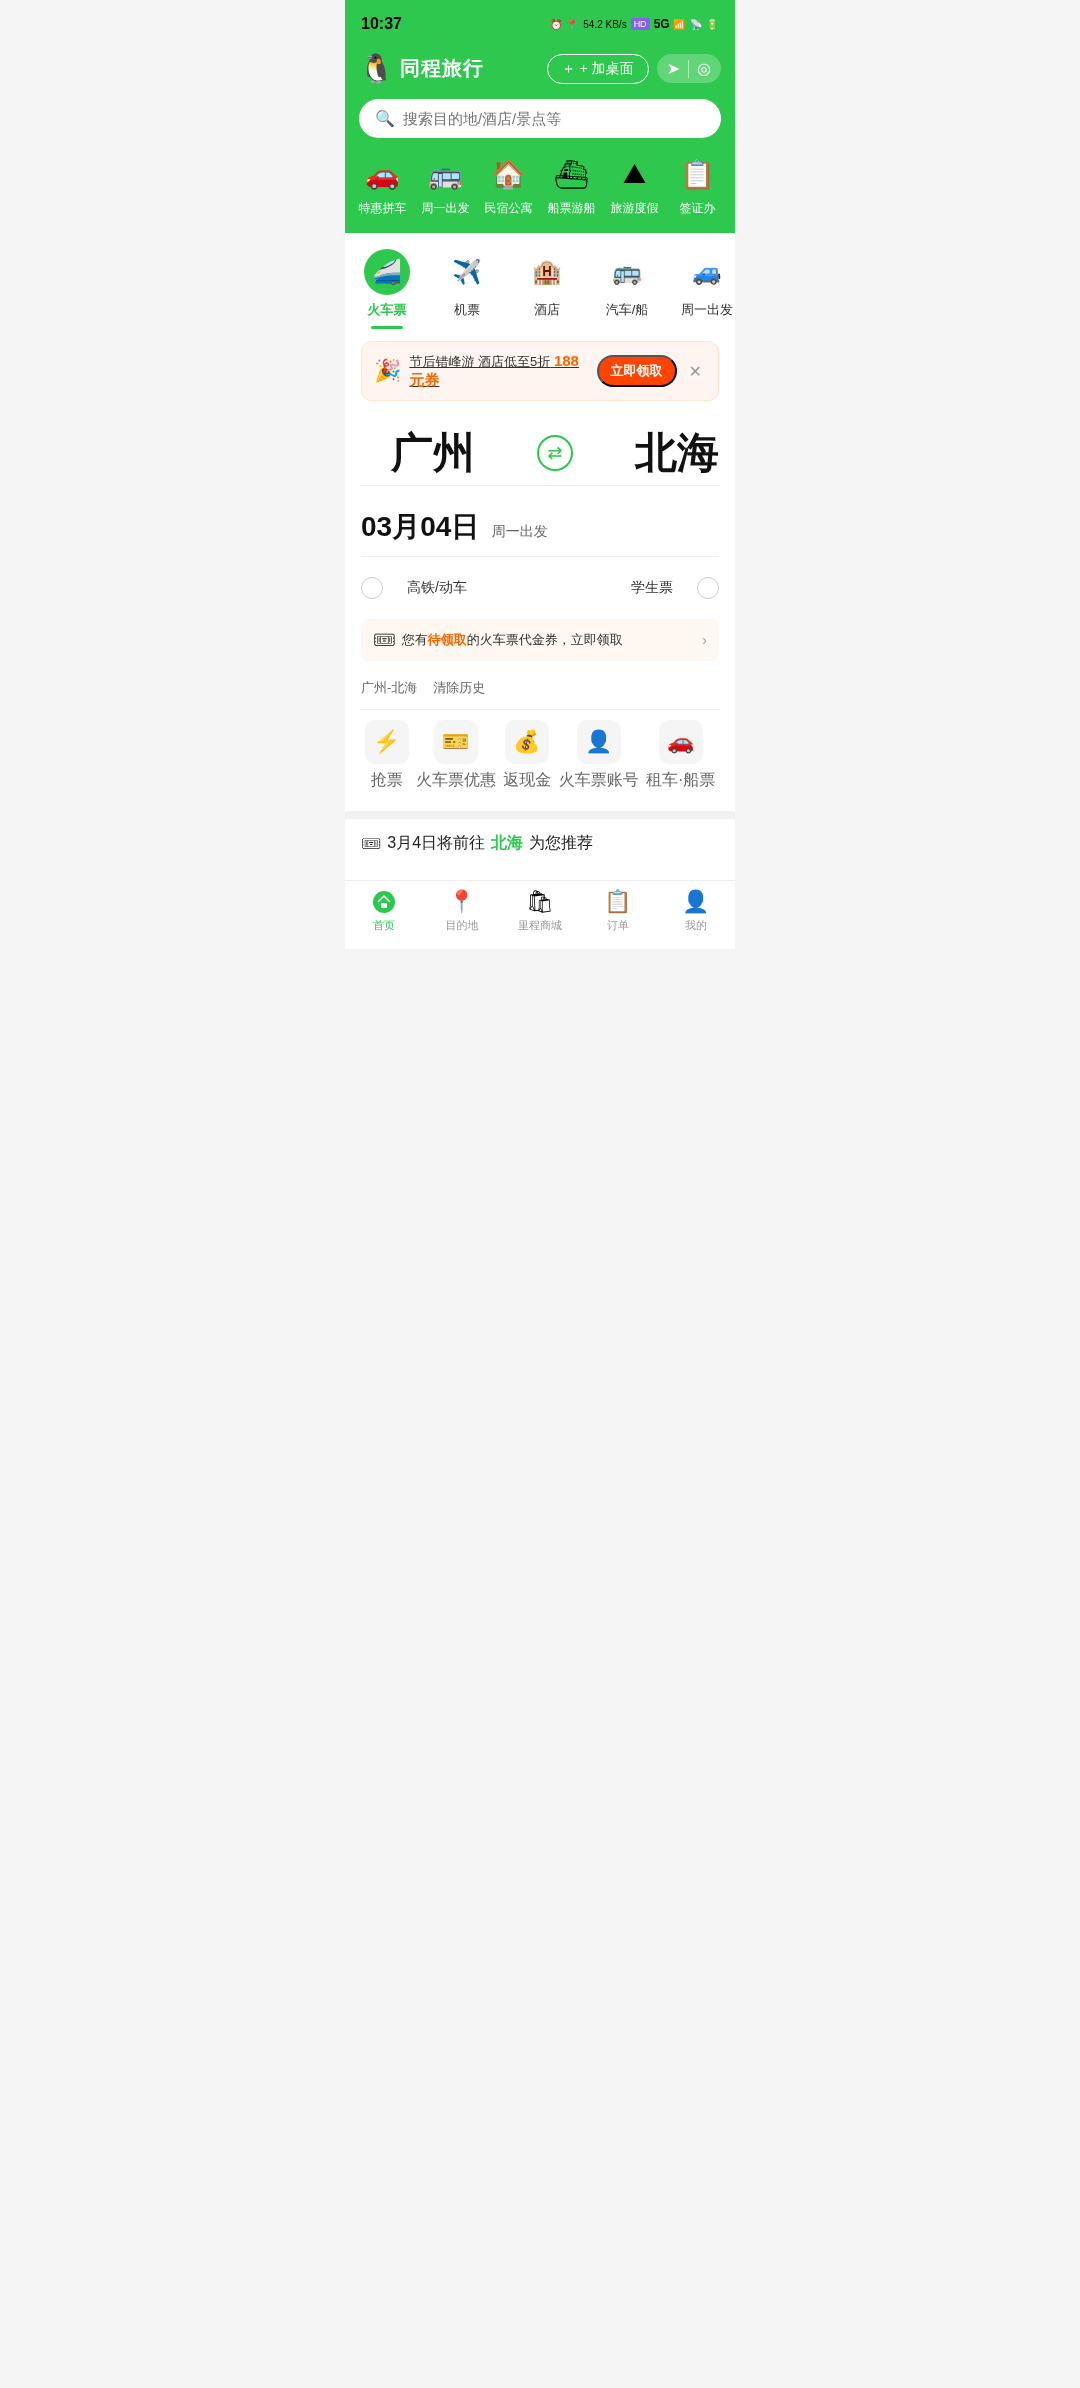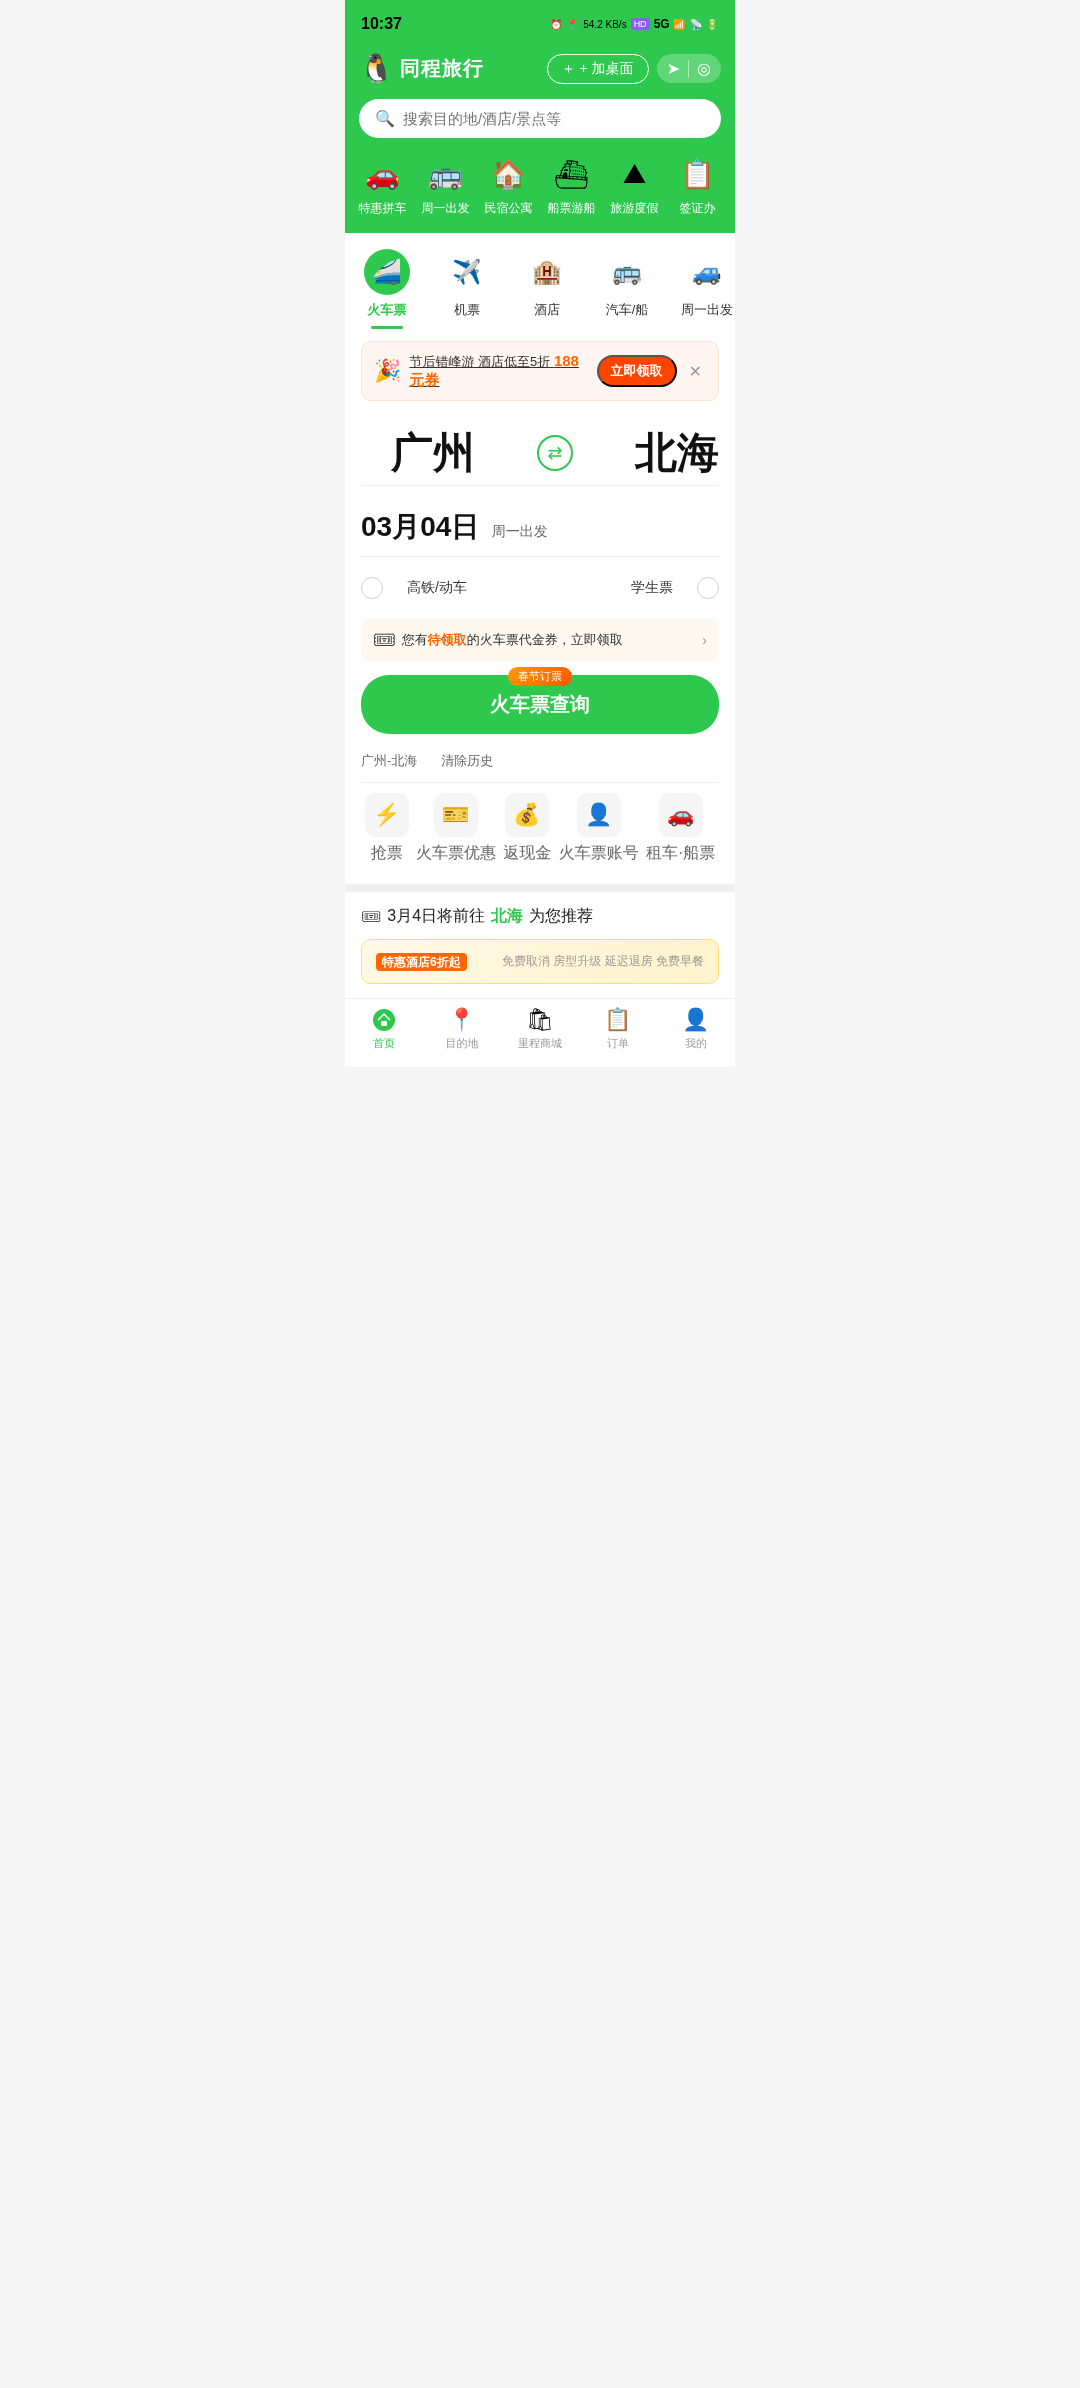--- a/index.html
+++ b/index.html
@@ -362,21 +362,21 @@
       padding: 16px;
       font-size: 20px;
       font-weight: 700;
       color: #fff;
       cursor: pointer;
     }
 
     
     .history-row {
       display: flex;
-      gap: 24px;
+      gap: 16px;
       align-items: center;
       padding: 4px 0 12px;
       text-align: right;
     }
     .history-tag {
       font-size: 13px;
       color: #666;
       cursor: pointer;
     }
 
@@ -623,24 +623,20 @@
     </div>
 
     <div class="voucher-row">
       <span style="font-size:18px;">🎟</span>
       <span class="voucher-text">
         <span>您有</span><span class="orange">待领取</span><span>的火车票代金券，立即领取</span>
       </span>
       <span class="voucher-arrow">›</span>
     </div>
 
-    <div class="search-btn-wrap">
-      <div class="spring-badge">春节订票</div>
-      <button class="search-train-btn">火车票查询</button>
-    </div>
 
     <div class="history-row">
       <span class="history-tag">广州-北海</span>
       <span class="history-tag">清除历史</span>
     </div>
 
     <div class="sub-icons-row">
       <div class="sub-icon-item">
         <div class="sub-icon-box">⚡</div>
         <span class="sub-icon-label">抢票</span>
@@ -663,26 +659,20 @@
       </div>
     </div>
   </div>
 
   <div class="reco-section">
     <div class="reco-title">
       <span>🎟</span>
       <span>3月4日将前往</span>
       <span class="highlight" style="color:#2dc84d;font-weight:700;">北海</span>
       <span>为您推荐</span>
-    </div>
-    <div class="hotel-promo-banner">
-      <div class="hotel-promo-left">
-        <span class="badge">特惠酒店6折起</span>
-      </div>
-      <div class="hotel-promo-right">免费取消 房型升级 延迟退房 免费早餐</div>
     </div>
   </div>
 
 </div>
 
 <div class="bottom-nav">
   <div class="bottom-nav-item active">
     <div class="bottom-nav-icon">
       <svg width="24" height="24" viewBox="0 0 24 24" fill="none">
         <circle cx="12" cy="12" r="11" fill="#2dc84d"></circle>

